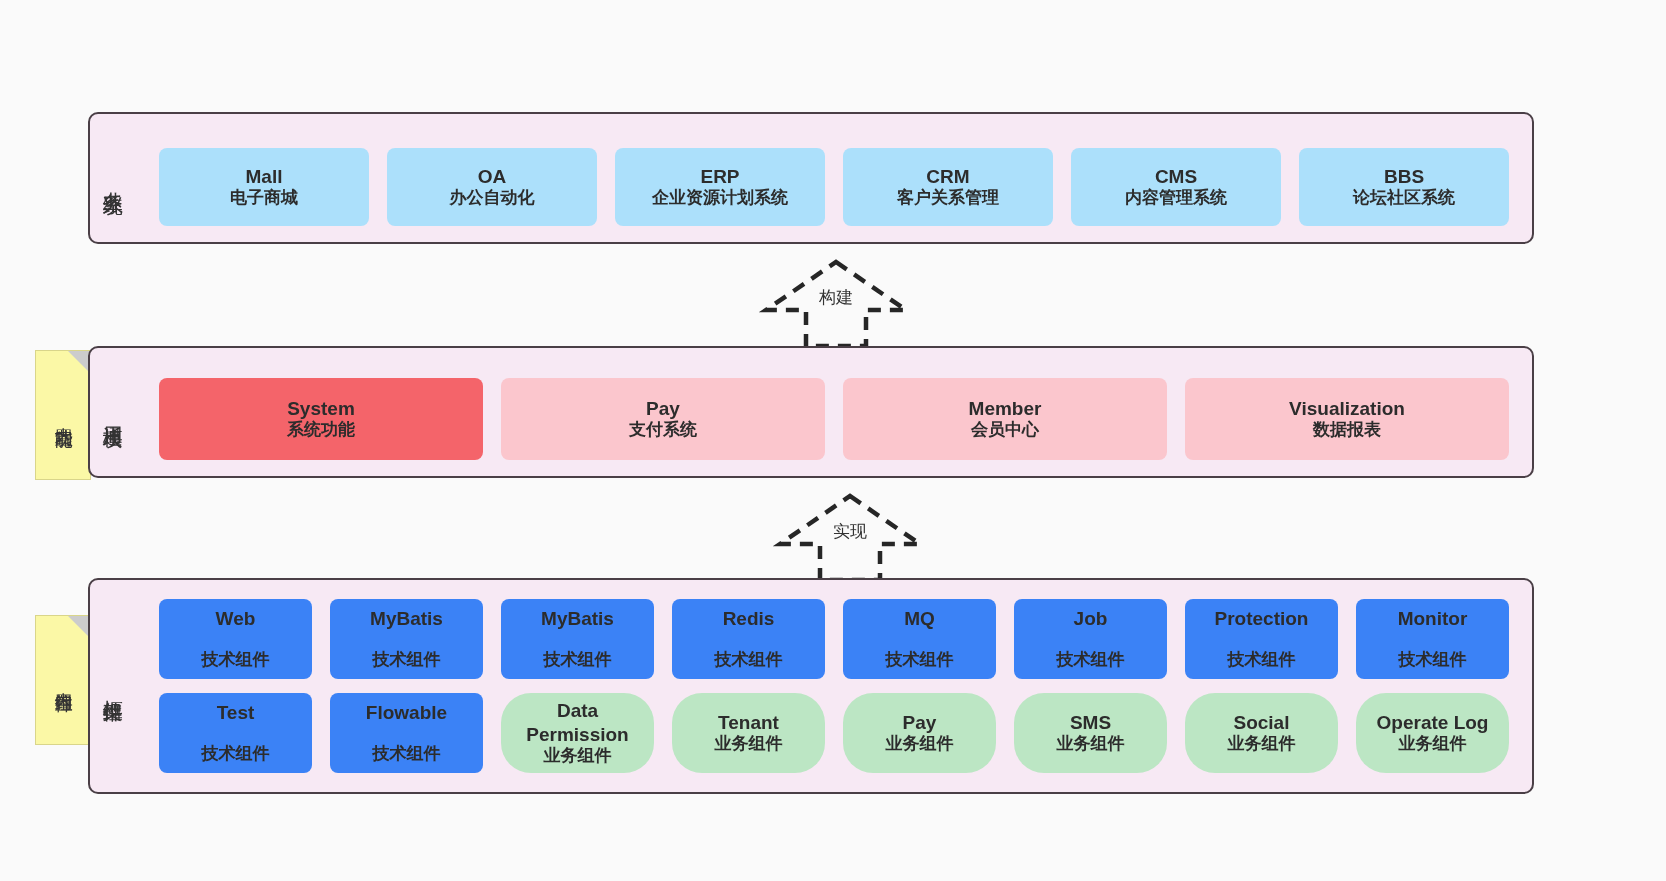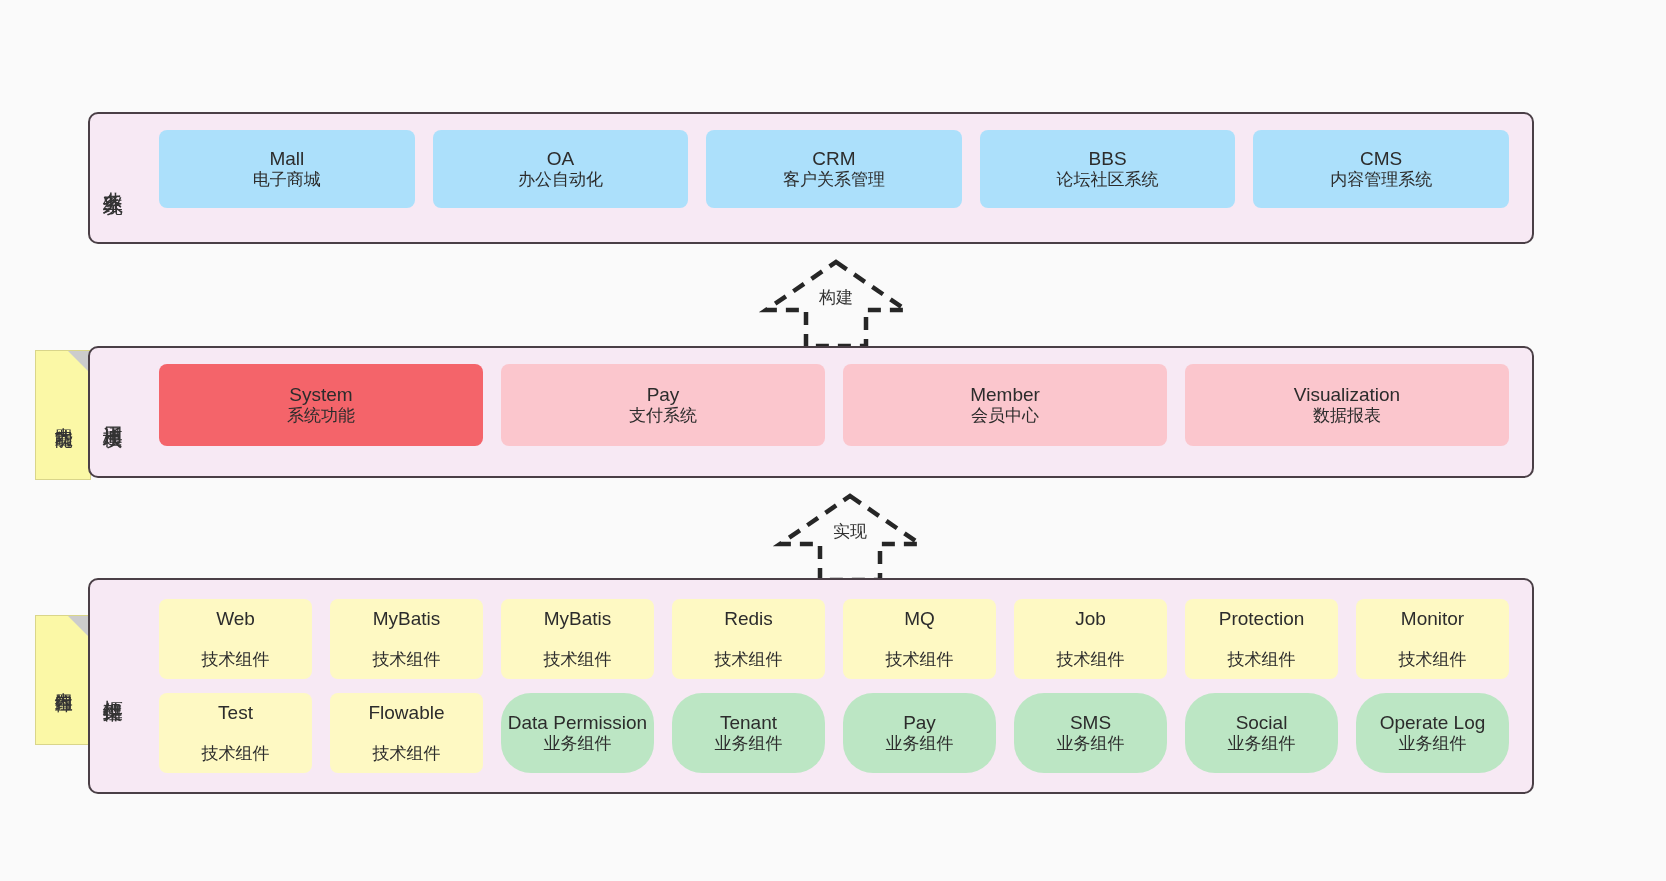--- a/index.html
+++ b/index.html
@@ -30,23 +30,24 @@
     color: #333;
     letter-spacing: 1px;
     writing-mode: vertical-rl;
     text-orientation: upright;
     line-height: 1.12;
     padding: 4px 0;
   }
   .layer-body {
     flex: 1 1 auto;
     display: flex;
-    align-items: flex-start;
+    align-items: flex-end;
     padding: 16px 14px;
     gap: 0;
+    font-weight: bold;
   }
   .layer-body.two-rows {
     flex-direction: column;
     justify-content: center;
     gap: 14px;
     padding: 18px 14px;
   }
   .row {
     display: flex;
     width: 100%;
@@ -66,21 +67,21 @@
     text-align: center;
     color: #2c2c2c;
     line-height: 1.22;
     padding: 6px 4px;
   }
   .node .t1 { font-size: 19px; }
   .node .t2 { font-size: 17px; }
   .node.blue       { background: #ace0fb; }
   .node.red        { background: #f4646a; }
   .node.pink       { background: #fbc6cd; }
-  .node.green      { background: #fef9c3; gap: 20px; }
+  .node.green      { background: #3b82f6; gap: 20px; }
   .node.lightgreen { background: #bce6c4; border-radius: 30px; }
   #biz-layer .node { min-height: 78px; }
   #mod-layer .node { min-height: 82px; }
   #fw-layer .node  { min-height: 80px; }
 
   
   .note {
     position: absolute;
     width: 56px;
     background: #fbf8a6;
@@ -127,30 +128,34 @@
     <div class="layer-body">
       <div class="node blue">
         <span class="t1">Mall</span>
         <span class="t2">电子商城</span>
       </div>
       <div class="node blue">
         <span class="t1">OA</span>
         <span class="t2">办公自动化</span>
       </div>
       <div class="node blue">
+        <span class="t1">ERP</span>
+        <span class="t2">企业资源计划系统</span>
+      </div>
+      <div class="node blue">
         <span class="t1">CRM</span>
         <span class="t2">客户关系管理</span>
       </div>
       <div class="node blue">
+        <span class="t1">CMS</span>
+        <span class="t2">内容管理系统</span>
+      </div>
+      <div class="node blue">
         <span class="t1">BBS</span>
         <span class="t2">论坛社区系统</span>
-      </div>
-      <div class="node blue">
-        <span class="t1">CMS</span>
-        <span class="t2">内容管理系统</span>
       </div>
     </div>
   </div>
 
   <div class="arrow" style="left:756px; top:258px; width:160px; height:90px;">
     <svg width="160" height="90" viewBox="0 0 160 90">
       <path d="M 80 4 L 150 52 L 110 52 L 110 88 L 50 88 L 50 52 L 10 52 Z" fill="none" stroke="#262626" stroke-width="4.5" stroke-dasharray="13,9" stroke-linejoin="miter"></path>
     </svg>
     <span class="arrow-label" style="top:28px;">构建</span>
   </div>

